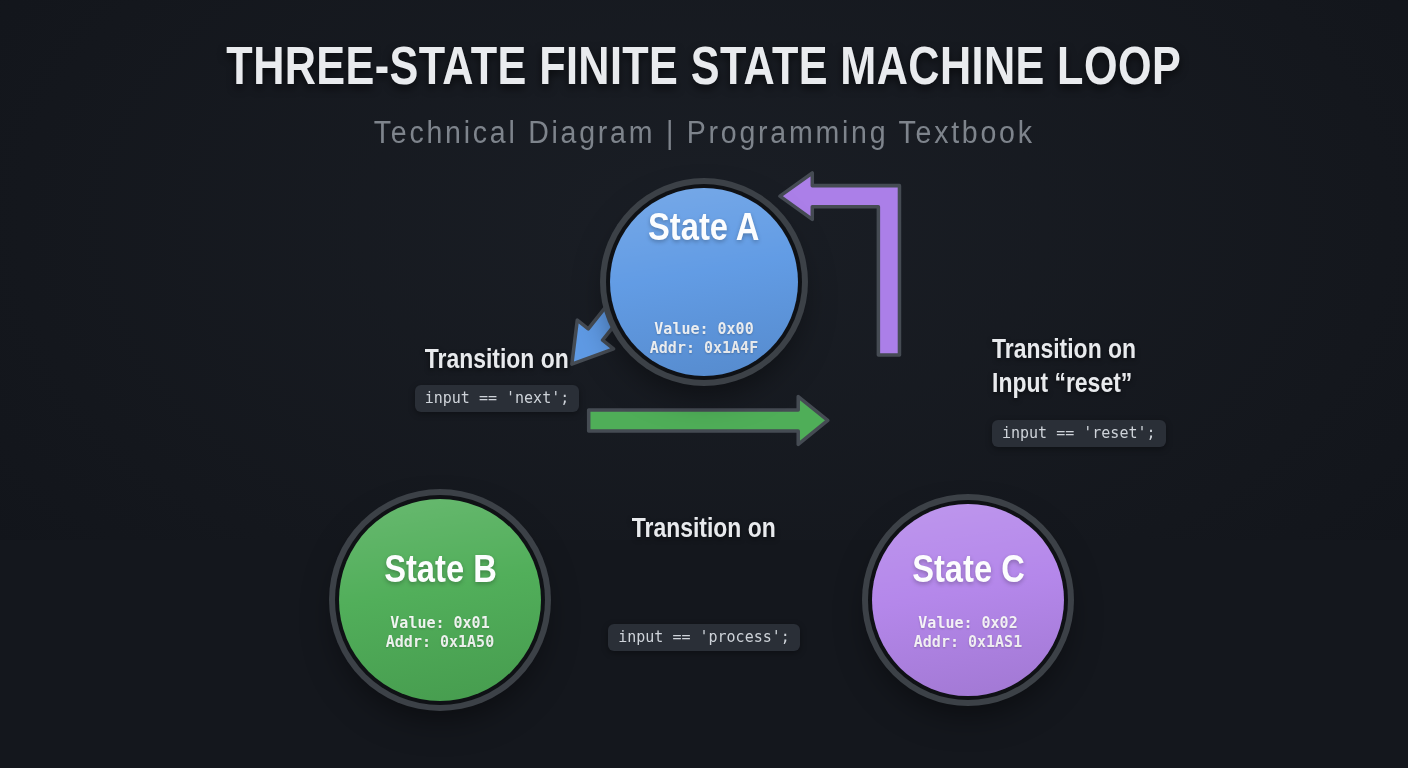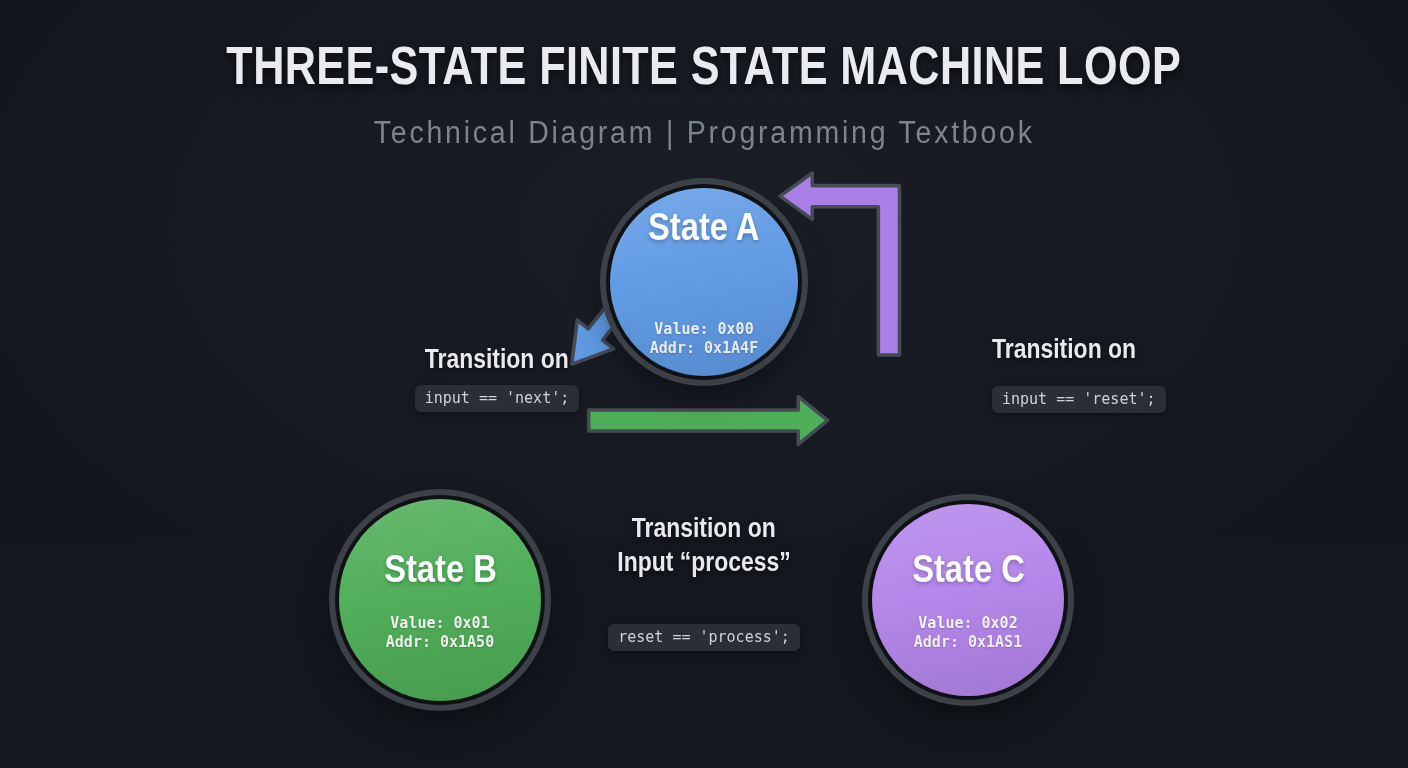--- a/index.html
+++ b/index.html
@@ -157,28 +157,28 @@
     <div class="tline">
       <span class="cond">Transition on</span>
     </div>
     <span class="chip">input == 'next';</span>
   </div>
 
   <div class="tlabel tlabel-process">
     <div class="tline">
       <span class="cond">Transition on</span>
     </div>
-    <div class="tline">
-      <span class="cond">Input “process”</span>
-    </div>
   </div>
   <div class="chip-process">
-    <span class="chip">reset == 'process';</span>
+    <span class="chip">input == 'process';</span>
   </div>
 
   <div class="tlabel tlabel-reset">
     <div class="tline">
       <span class="cond">Transition on</span>
+    </div>
+    <div class="tline">
+      <span class="cond">Input “reset”</span>
     </div>
     <span class="chip">input == 'reset';</span>
   </div>
 
 </div>
 
 </body></html>

